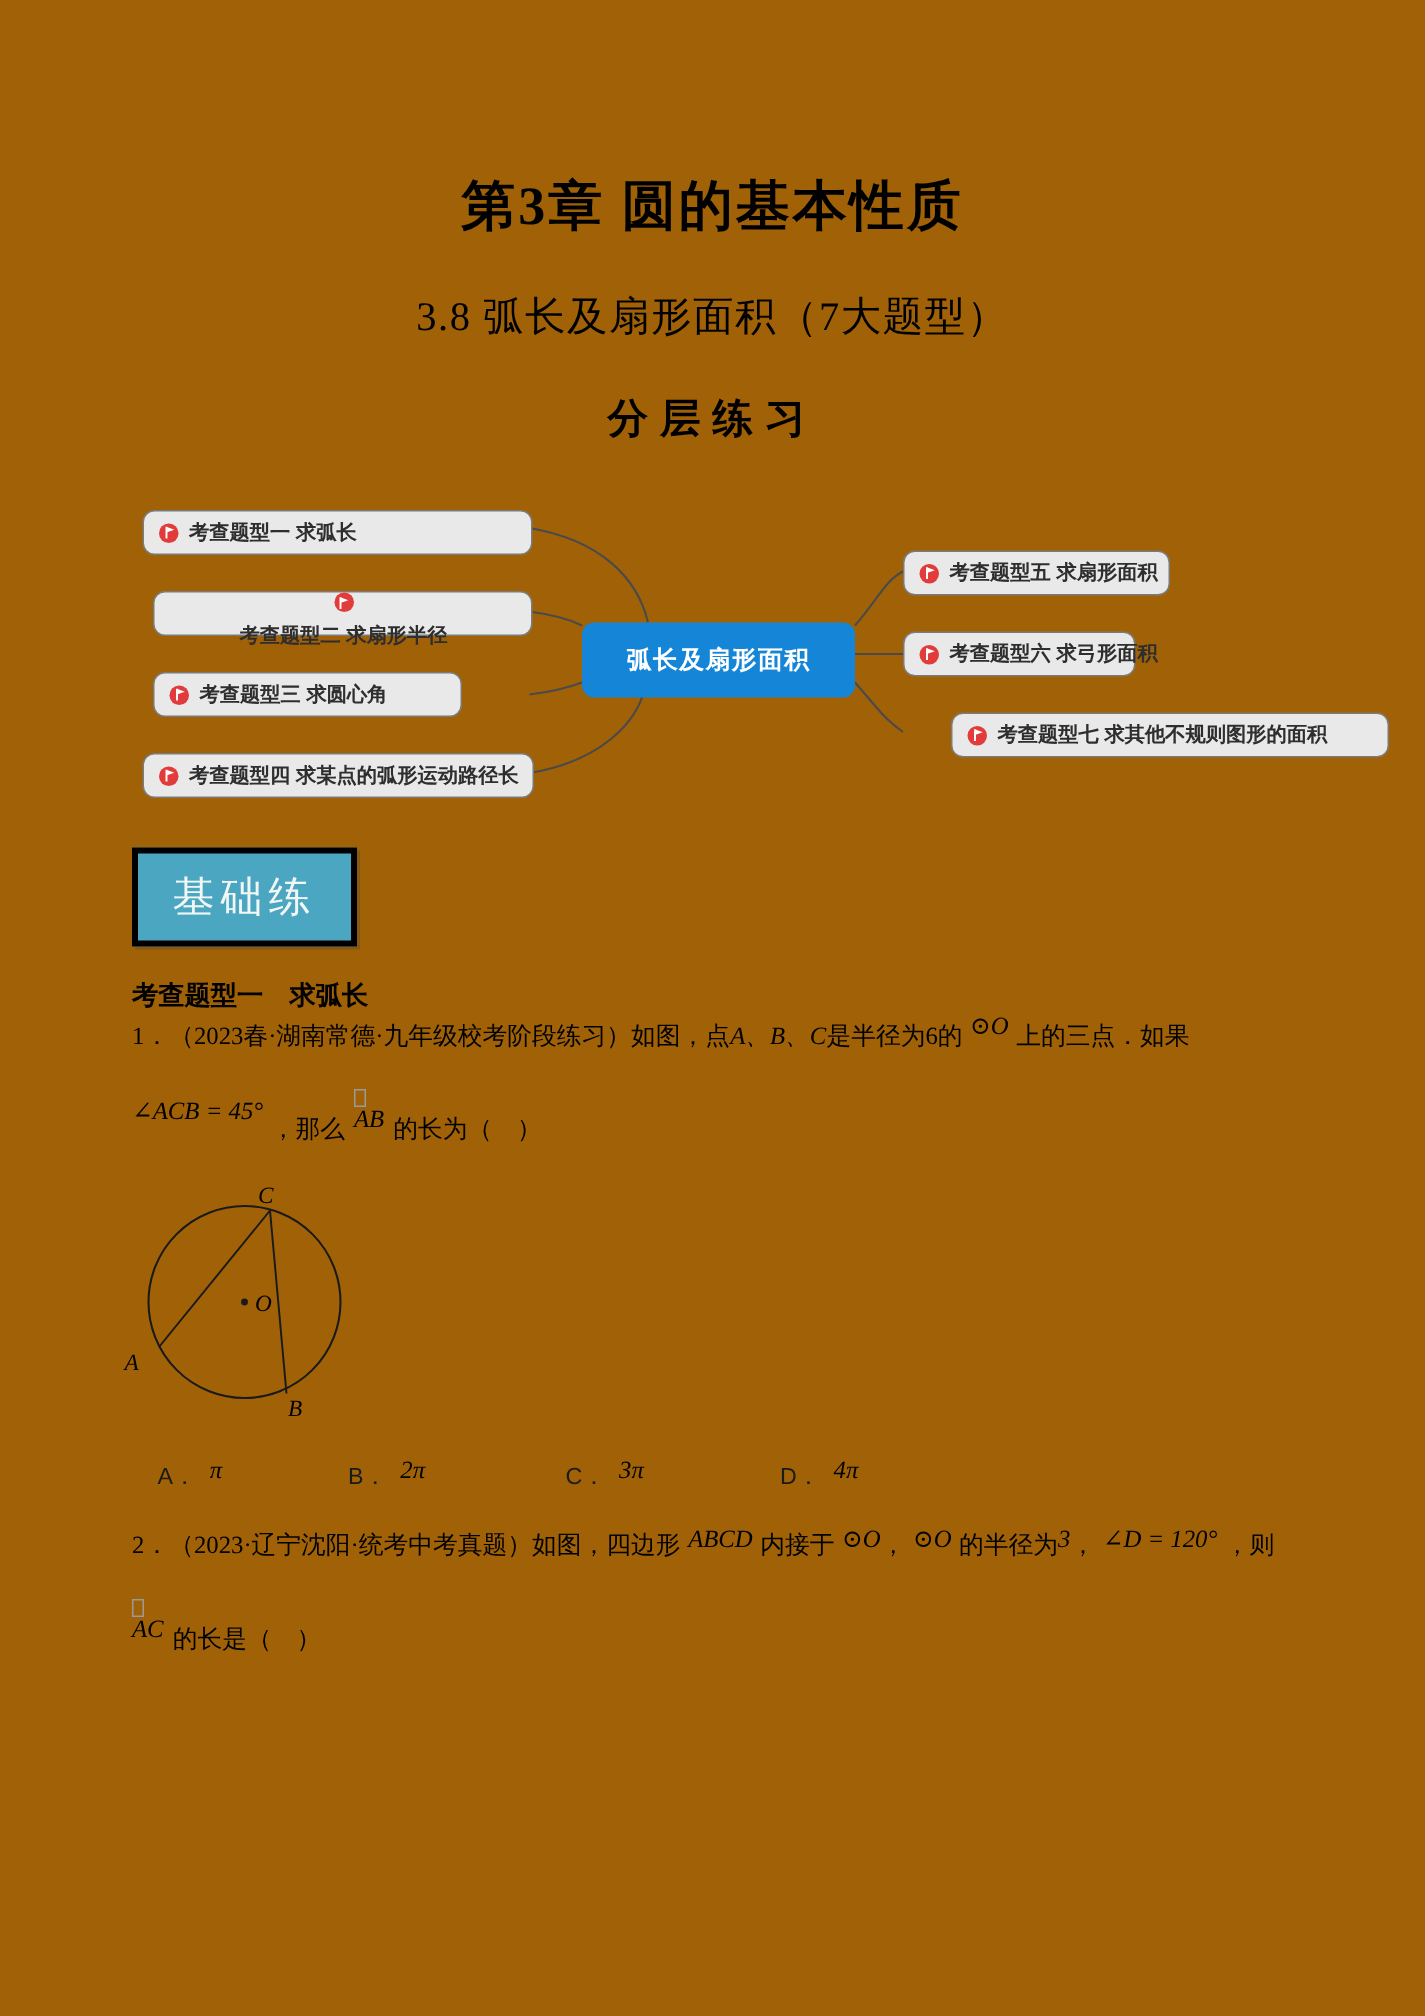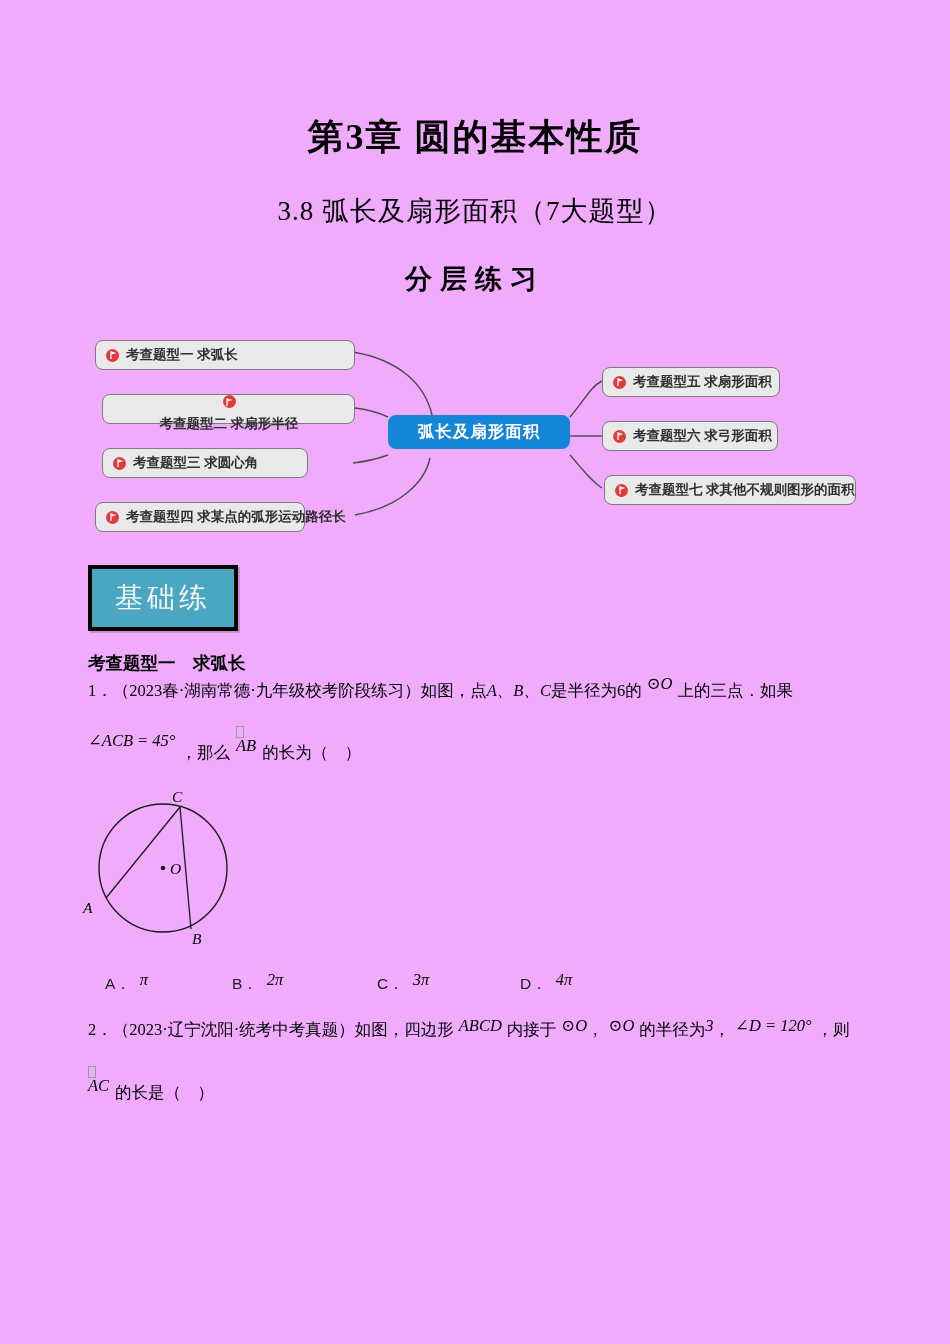--- a/index.html
+++ b/index.html
@@ -1,17 +1,17 @@
 <!DOCTYPE html>
 <html><head>
 <meta charset="utf-8">
 <style>
   html,body { margin:0; padding:0; background:#ffffff; }
   .page {
-    position:relative; width:950px; height:1344px; background:#f0abfc;
+    position:relative; width:950px; height:1344px; background:#a16207;
     font-family:"Liberation Serif","DejaVu Serif",serif; color:#000; overflow:hidden;
   }
   .centered { position:absolute; left:0; width:100%; text-align:center; white-space:nowrap; }
   .doc-title   { top:113px; font-size:36px; font-weight:bold; letter-spacing:2px; }
   .doc-subtitle{ top:193px; font-size:27px; font-weight:normal; letter-spacing:1px; }
   .doc-tier    { top:261px; font-size:27px; font-weight:600; letter-spacing:8px; }
 
   
   .mindmap { position:absolute; left:0; top:330px; width:950px; height:215px; }
   .mm-wires { position:absolute; left:0; top:0; width:950px; height:215px; }
@@ -21,33 +21,33 @@
     display:flex; align-items:center; gap:7px; padding:0 9px 0 10px;
     font-family:"Liberation Sans","DejaVu Sans",sans-serif;
     font-weight:bold; font-size:13.5px; color:#2e2e2e; white-space:nowrap;
   }
   .flag {
     width:13px; height:13px; border-radius:50%; background:#e23b3c;
     flex:0 0 13px; position:relative;
   }
   .flag svg { position:absolute; left:1.5px; top:1.5px; }
   .mm-center {
-    position:absolute; left:388px; top:85px; width:182px; height:34px;
+    position:absolute; left:388px; top:85px; width:182px; height:50px;
     background:#1585d8; border-radius:8px; color:#ffffff;
     display:flex; align-items:center; justify-content:center;
     font-family:"Liberation Sans","DejaVu Sans",sans-serif;
     font-weight:bold; font-size:16.5px; letter-spacing:1px; white-space:nowrap;
   }
   .n1 { left:95px;  top:10px;  width:260px; }
   .n2 { left:102px; top:64px;  width:253px;flex-direction:column; }
   .n3 { left:102px; top:118px; width:206px; }
-  .n4 { left:95px;  top:172px; width:210px; }
+  .n4 { left:95px;  top:172px; width:261px; }
   .n5 { left:602px; top:37px;  width:178px;text-align:center; }
-  .n6 { left:602px; top:91px;  width:176px; }
-  .n7 { left:604px; top:145px; width:252px;font-family:Liberation Serif, serif; }
+  .n6 { left:602px; top:91px;  width:155px; }
+  .n7 { left:634px; top:145px; width:292px; }
 
   
   .banner {
     position:absolute; left:88px; top:565px; width:150px; height:66px;
     box-sizing:border-box; background:#4ba6c2; border:4px solid #000000;
     display:flex; align-items:center; justify-content:center;
     color:#f2f7f5; font-size:28px; letter-spacing:4px; white-space:nowrap;
     box-shadow:2px 2px 0 rgba(60,60,60,0.25);
   }
 

